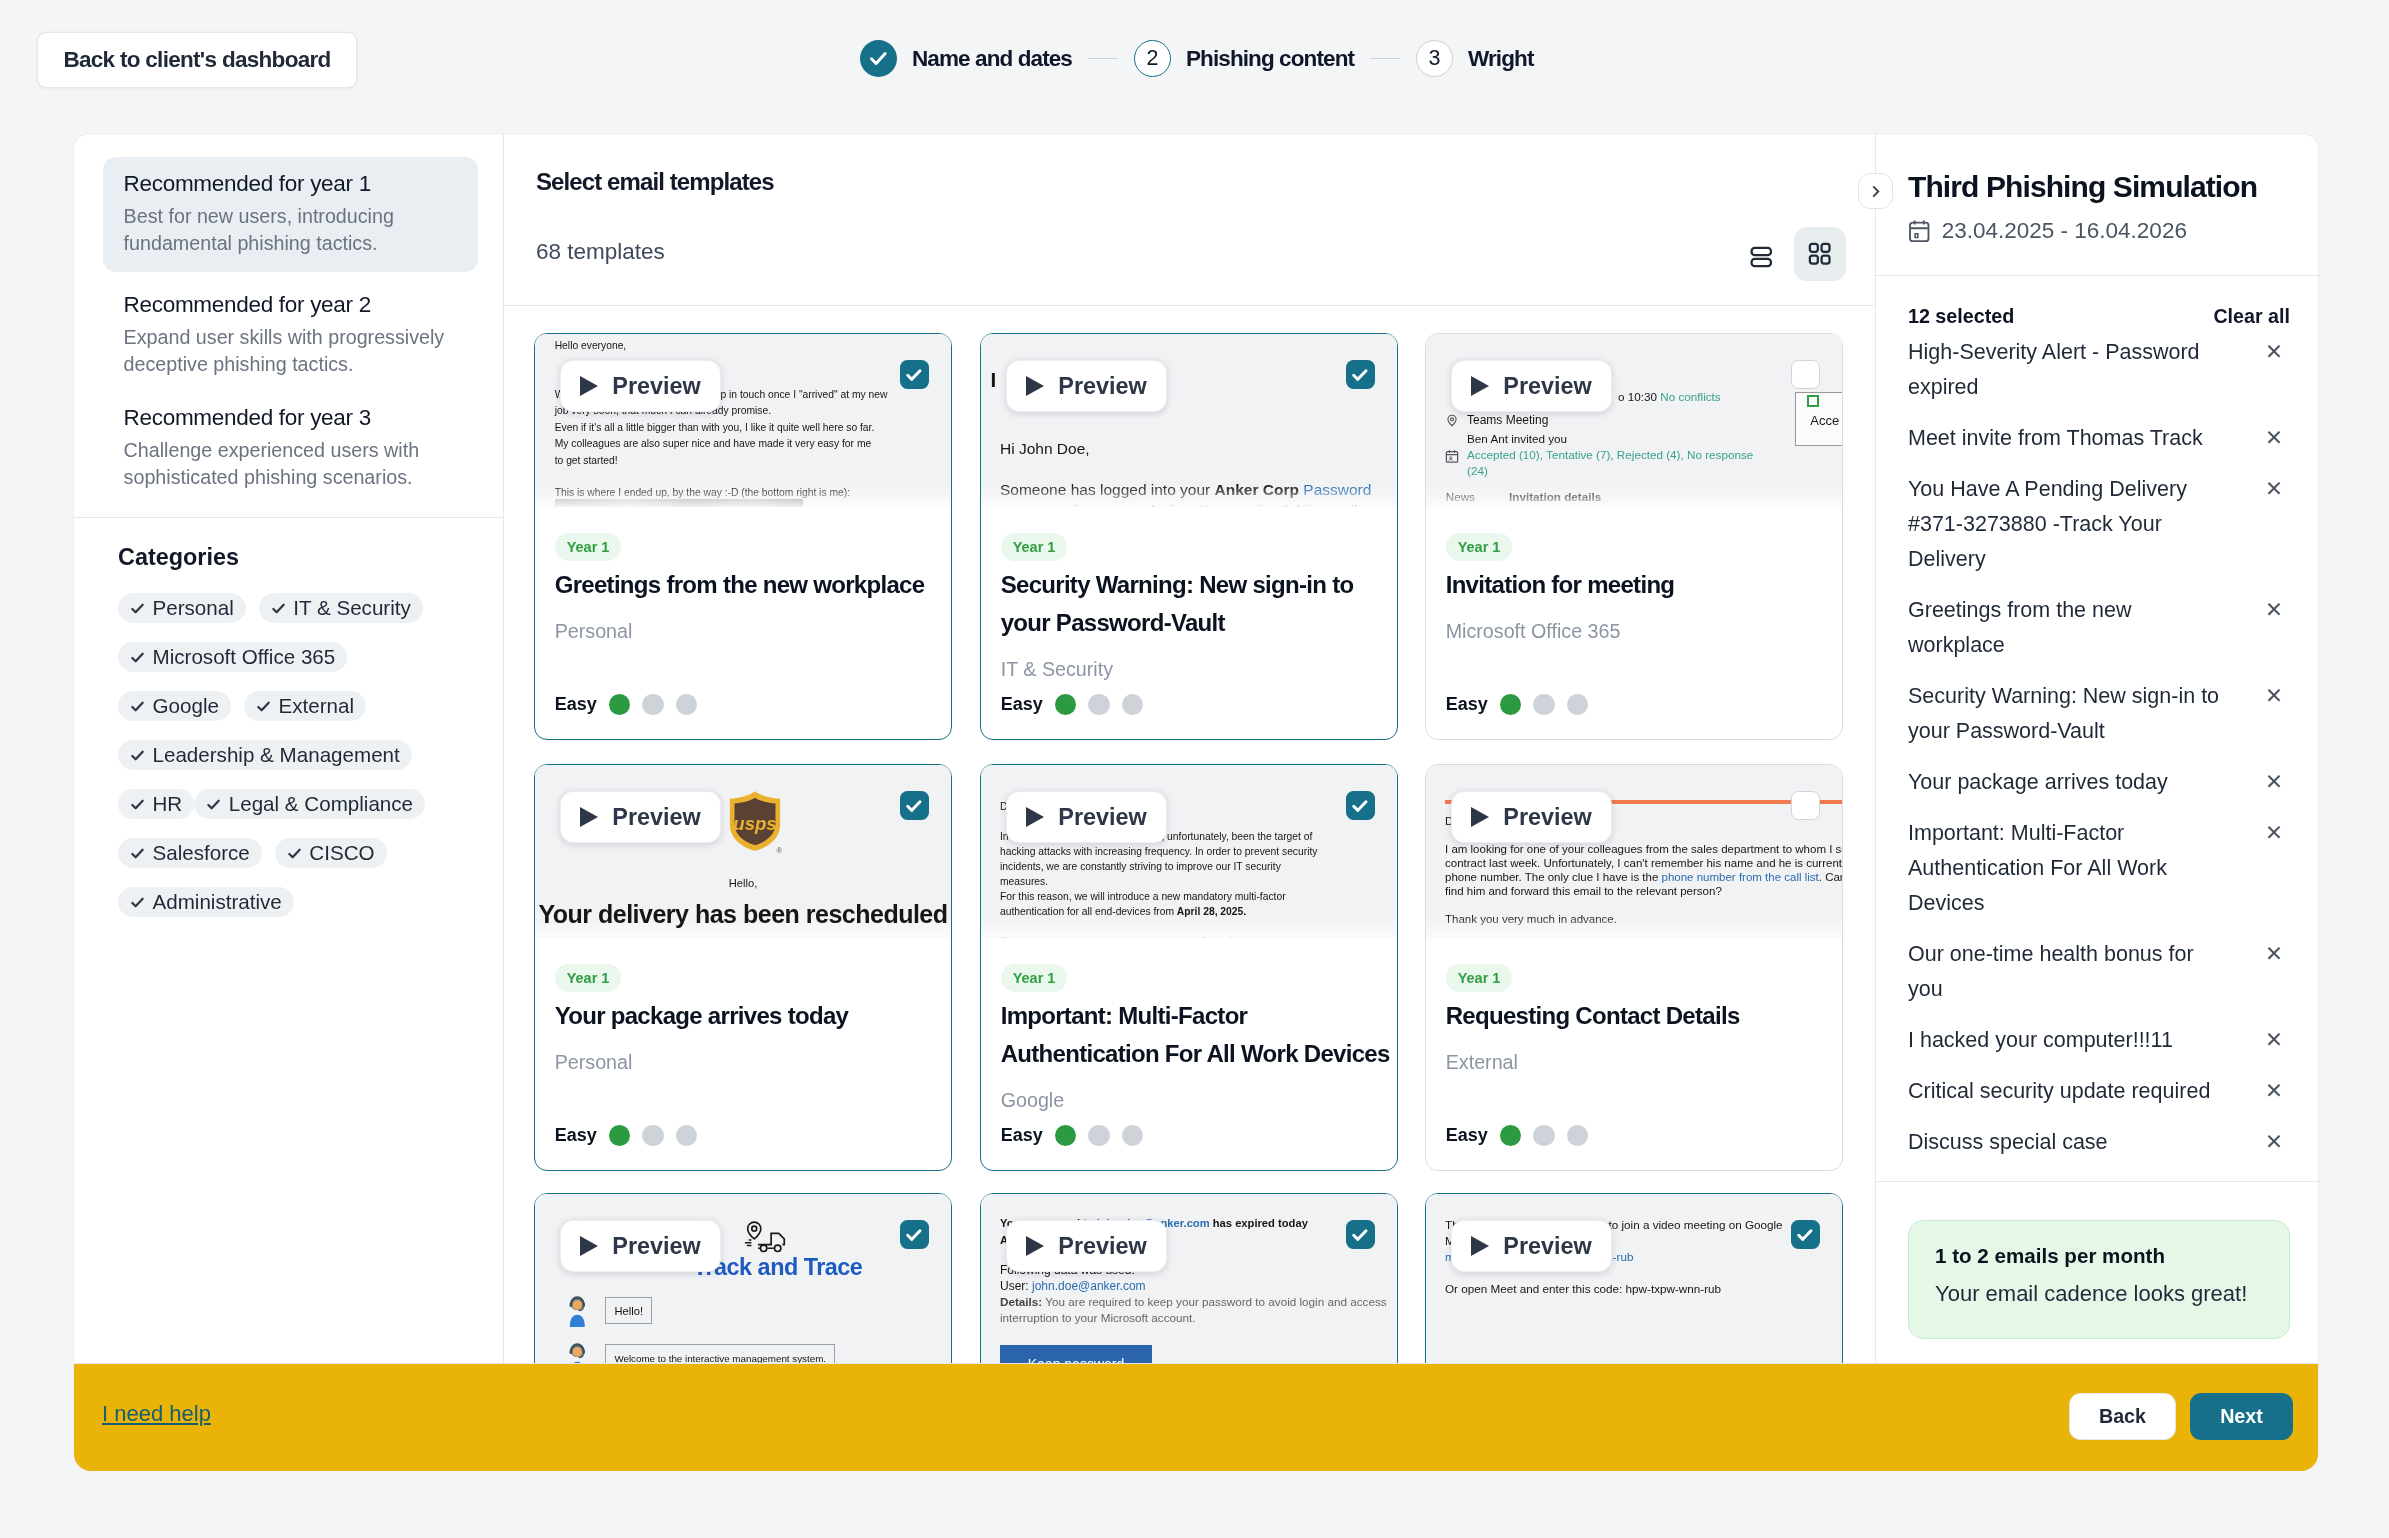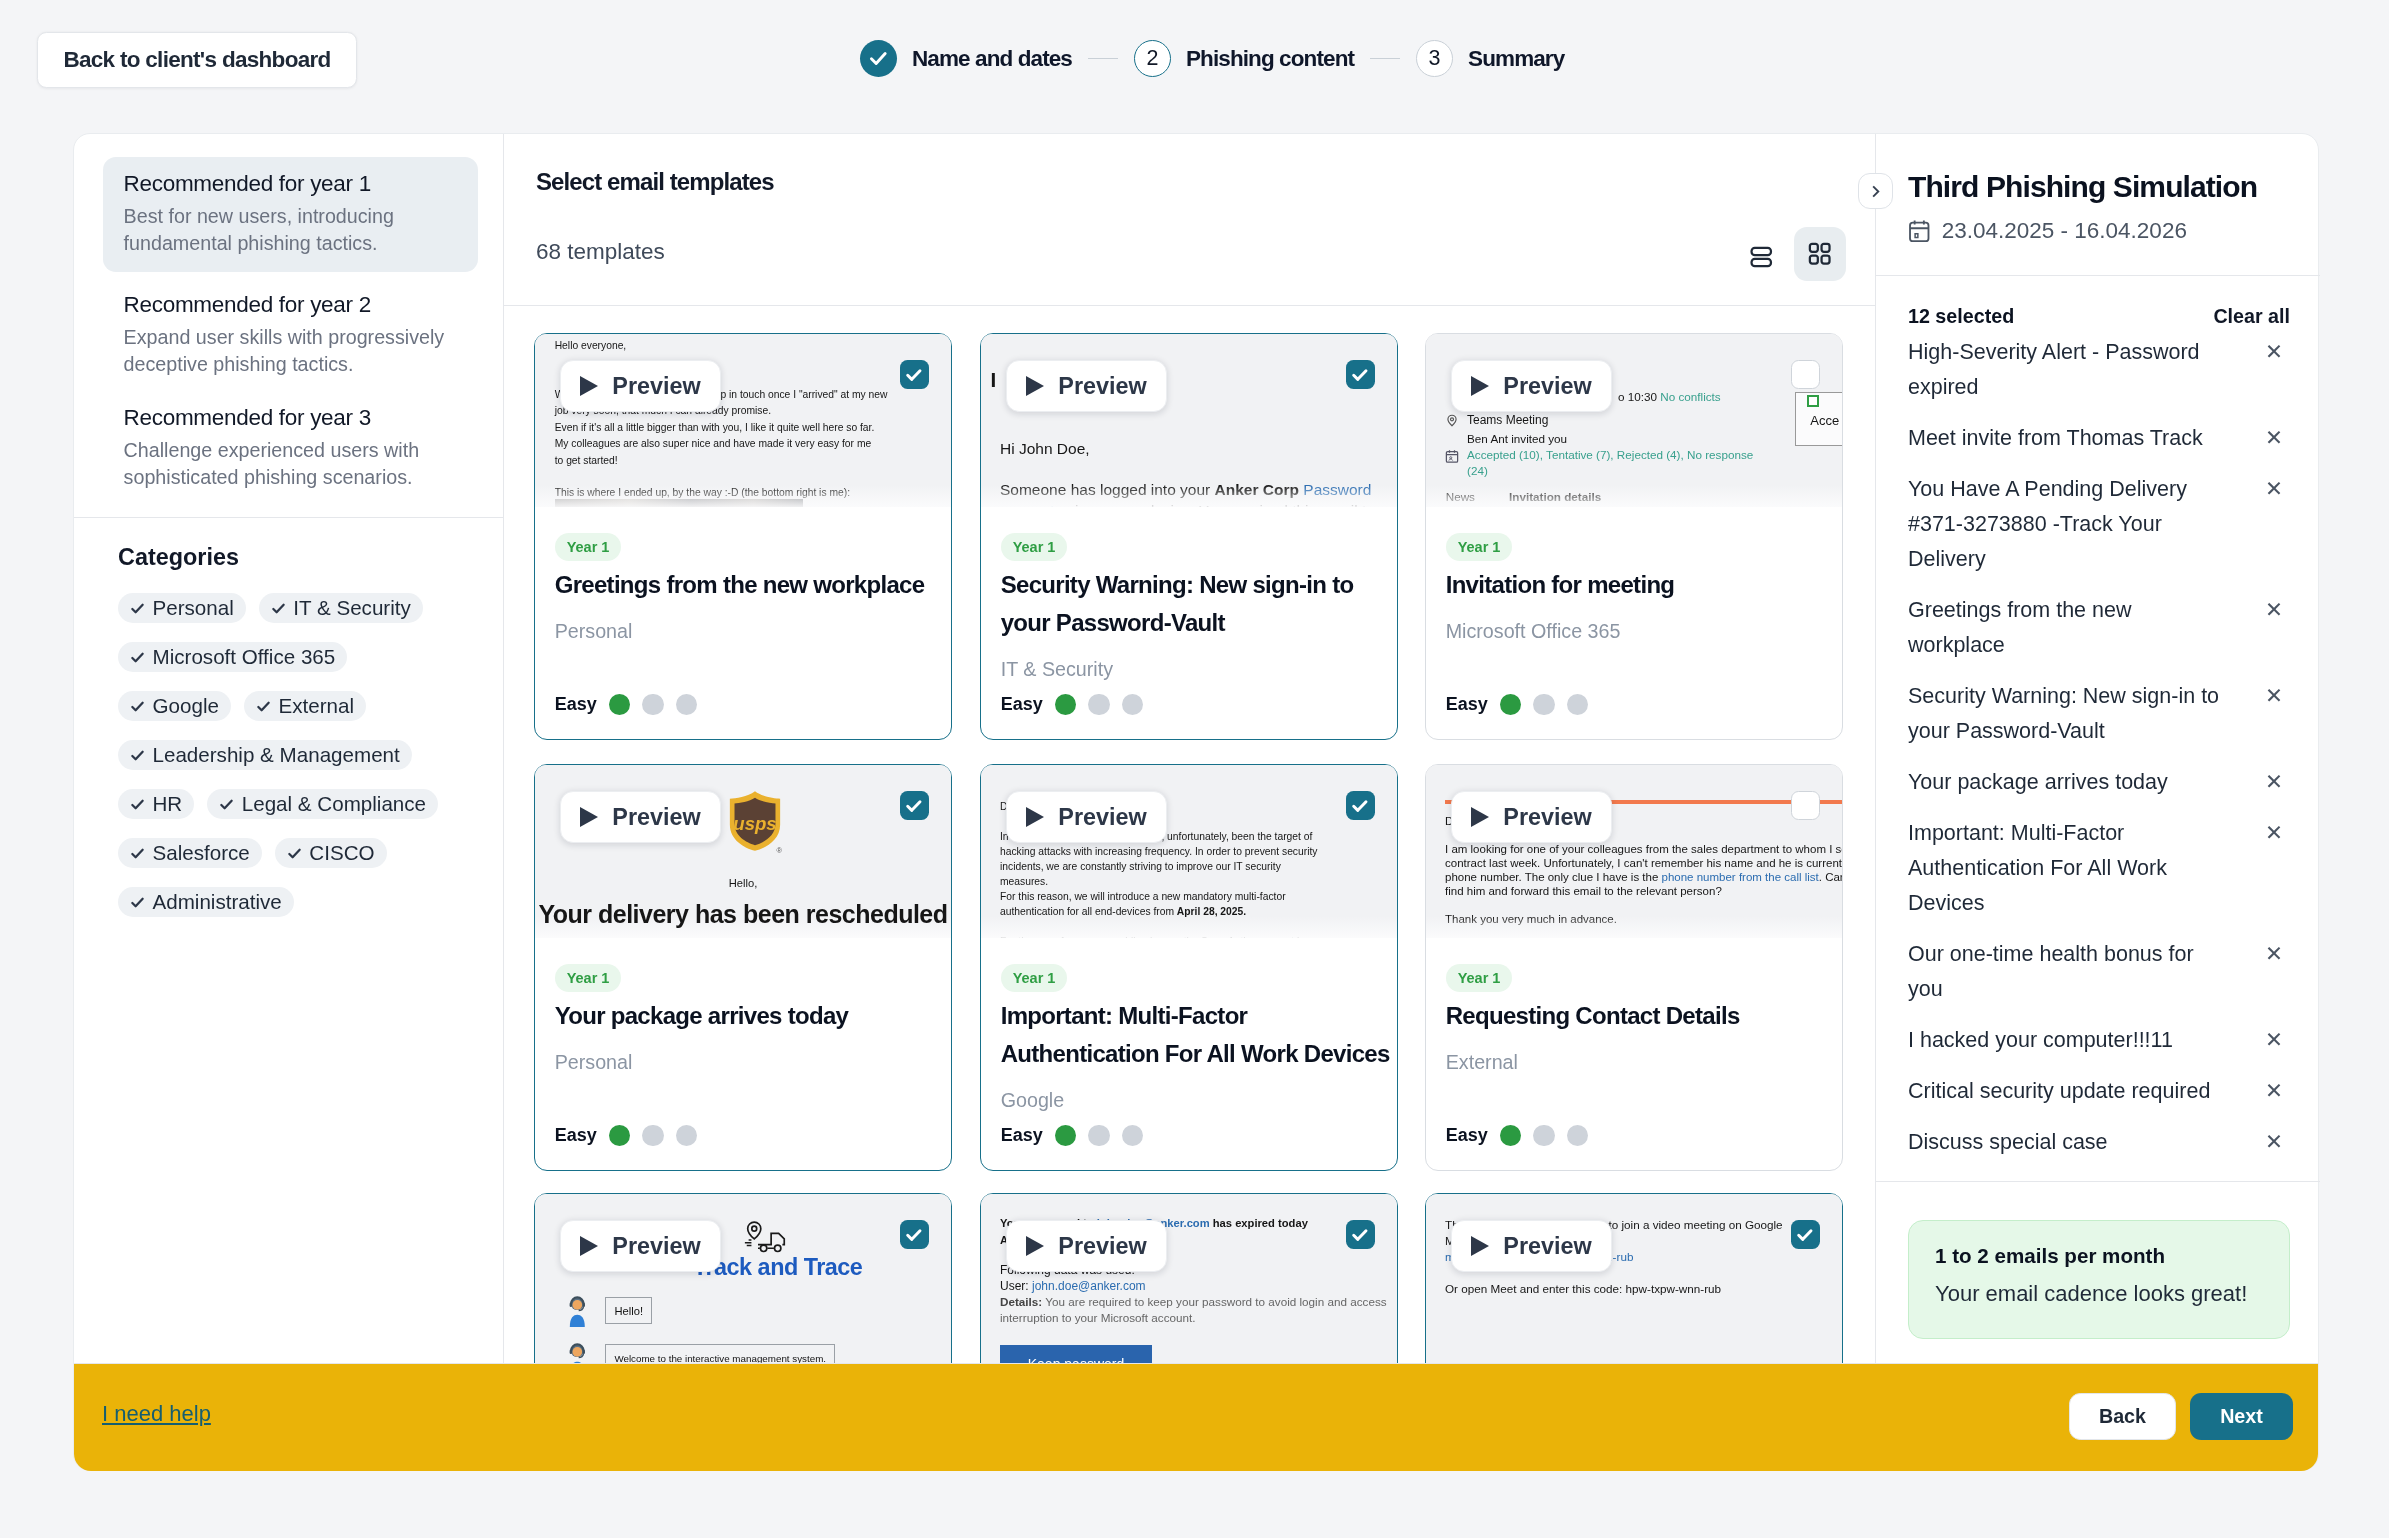--- a/index.html
+++ b/index.html
@@ -98,21 +98,21 @@
       <svg viewBox="0 0 24 24" fill="none" stroke="#fff" stroke-width="3.4" stroke-linecap="round" stroke-linejoin="round">
         <path d="M4 12.5l5.5 5.5L20 6.5"></path>
       </svg>
     </div>
   <div class="stp-lbl">Name and dates</div>
   <div class="stp-dash"></div>
   <div class="stp-c stp-active">2</div>
   <div class="stp-lbl">Phishing content</div>
   <div class="stp-dash"></div>
   <div class="stp-c stp-idle">3</div>
-  <div class="stp-lbl">Summary</div>
+  <div class="stp-lbl">Wright</div>
 </div>
 
 <div class="shell">
 
   <div class="sidebar">
     <div class="rec rec1">
       <div class="rec-t">Recommended for year 1</div>
       <div class="rec-d">Best for new users, introducing<br>fundamental phishing tactics.</div>
     </div>
     <div class="rec" style="top:144px">
@@ -145,21 +145,21 @@
             </svg>Google</div>
           <div class="chip"><svg viewBox="0 0 16 16" fill="none" stroke="#2d3748" stroke-width="2.4" stroke-linecap="round" stroke-linejoin="round">
               <path d="M2.5 8.5l3.5 3.5L13.5 4"></path>
             </svg>External</div>
         </div>
       <div style="display:flex;gap:13px;width:100%">
           <div class="chip"><svg viewBox="0 0 16 16" fill="none" stroke="#2d3748" stroke-width="2.4" stroke-linecap="round" stroke-linejoin="round">
               <path d="M2.5 8.5l3.5 3.5L13.5 4"></path>
             </svg>Leadership &amp; Management</div>
         </div>
-      <div style="display:flex;gap:13px;width:100%">
+      <div style="display:flex;width:100%">
           <div class="chip"><svg viewBox="0 0 16 16" fill="none" stroke="#2d3748" stroke-width="2.4" stroke-linecap="round" stroke-linejoin="round">
               <path d="M2.5 8.5l3.5 3.5L13.5 4"></path>
             </svg>HR</div>
           <div class="chip"><svg viewBox="0 0 16 16" fill="none" stroke="#2d3748" stroke-width="2.4" stroke-linecap="round" stroke-linejoin="round">
               <path d="M2.5 8.5l3.5 3.5L13.5 4"></path>
             </svg>Legal &amp; Compliance</div>
         </div>
       <div style="display:flex;gap:13px;width:100%">
           <div class="chip"><svg viewBox="0 0 16 16" fill="none" stroke="#2d3748" stroke-width="2.4" stroke-linecap="round" stroke-linejoin="round">
               <path d="M2.5 8.5l3.5 3.5L13.5 4"></path>

